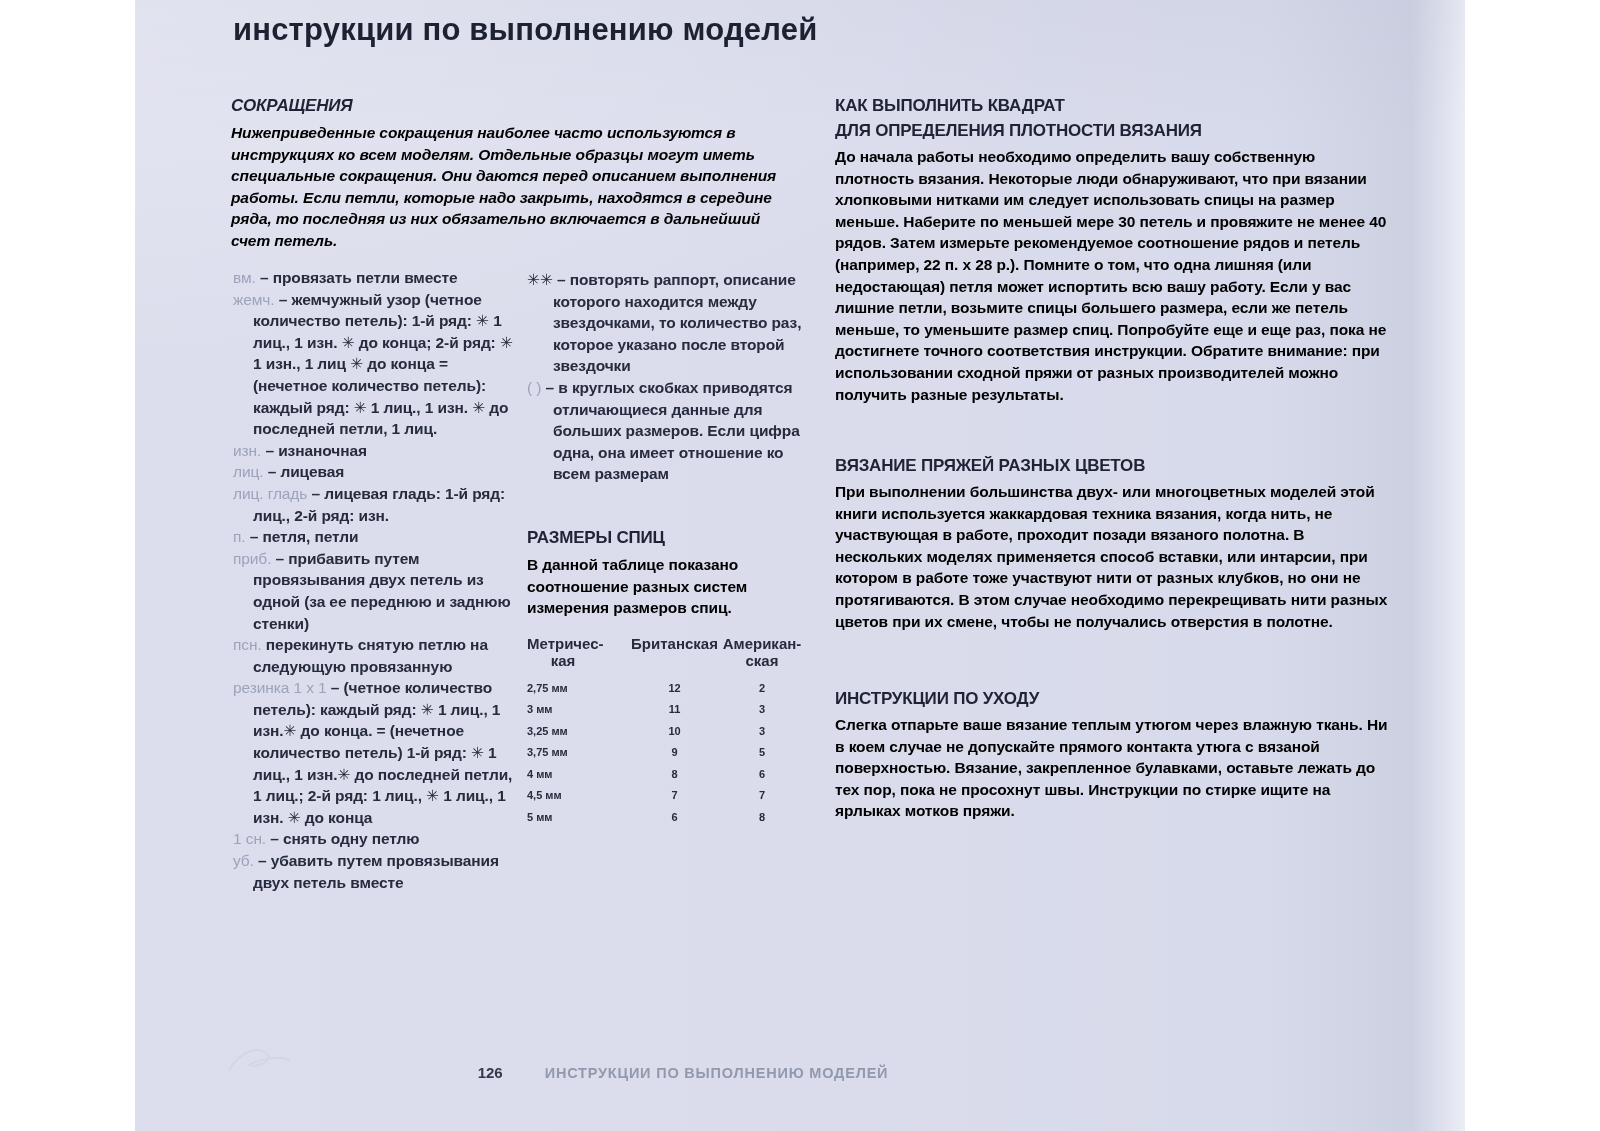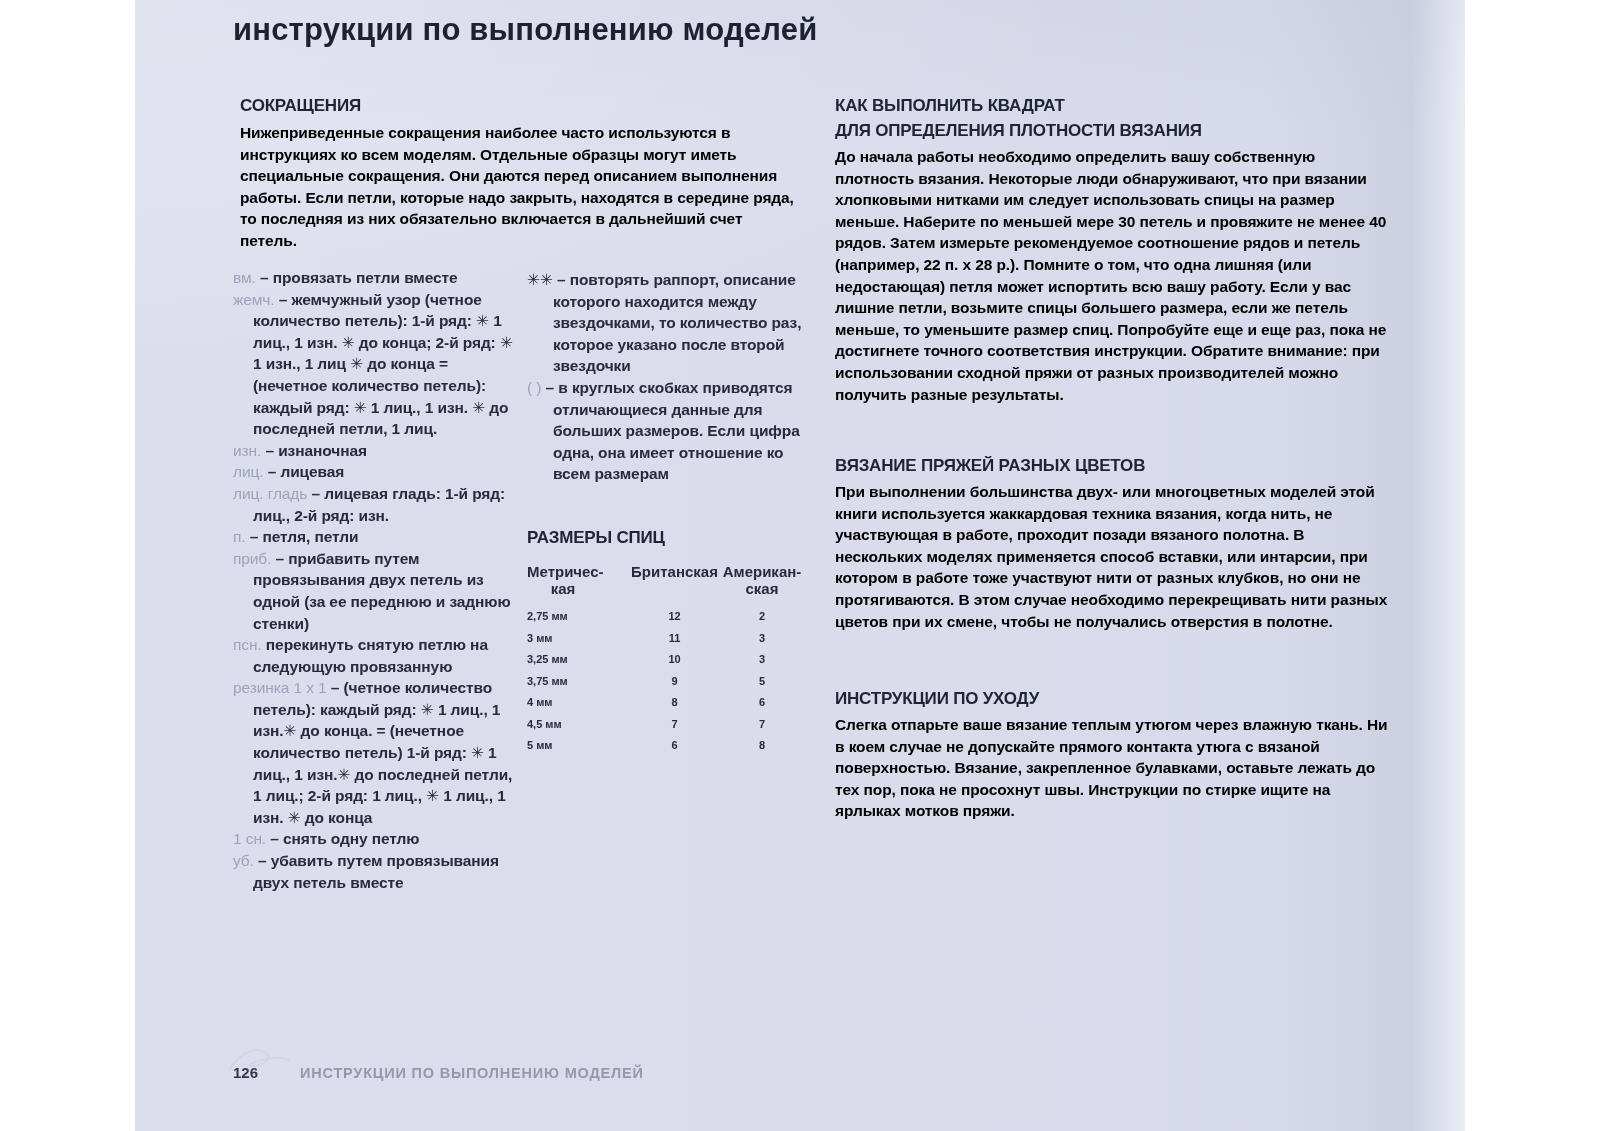--- a/index.html
+++ b/index.html
@@ -49,38 +49,38 @@
   .ntc{font-size:11px;line-height:21px;font-weight:bold;color:#262b3d;}
   .c1{width:100px;text-align:left;}
   .c2{width:95px;text-align:center;}
   .c3{width:80px;text-align:center;}
   .nth .ntc{font-size:15px;line-height:17px;}
   .nth{margin-bottom:9px;}
   .hdr2{display:block;}
   .c1 .hdr2{text-align:center;width:72px;}
   .nrow{margin-bottom:0.5px;}
   .footer{
-    left:233px;top:1064px;width:900px;display:flex;align-items:baseline;
+    left:233px;top:1064px;width:900px;display:flex;align-items:baseline;justify-content:center;
   }
   .page-num{font-size:15px;font-weight:bold;color:#33384c;}
   .running-title{
     margin-left:42px;font-size:14.5px;font-weight:bold;color:#9299ad;letter-spacing:0.8px;
   }
   .watermark{left:215px;top:1032px;opacity:0.45;}
   .right-col h2.sec{margin-bottom:6px;}
   .heading-2line{margin:0;}
 </style>
 </head>
 <body>
 
 <div class="page"></div>
 
 <h1 class="abs page-title" style="margin:0;">инструкции по выполнению моделей</h1>
 
-<div class="abs" style="left:240px;top:96px;width:563px;">
+<div class="abs" style="left:231px;top:96px;width:563px;font-style:italic;">
   <h2 class="sec">СОКРАЩЕНИЯ</h2>
   <p class="body-text intro">Нижеприведенные сокращения наиболее часто используются в инструкциях ко всем моделям. Отдельные образцы могут иметь специальные сокращения. Они даются перед описанием выполнения работы. Если петли, которые надо закрыть, находятся в середине ряда, то последняя из них обязательно включается в дальнейший счет петель.</p>
 </div>
 
 <div class="abs abbr-list" style="left:233px;top:267px;width:287px;">
   <div class="abbr-item"><span class="term">вм.</span> <span>– провязать петли вместе</span></div>
   <div class="abbr-item"><span class="term">жемч.</span> <span>– жемчужный узор (четное количество петель): 1-й ряд: ✳ 1 лиц., 1 изн. ✳ до конца; 2-й ряд: ✳ 1 изн., 1 лиц ✳ до конца = (нечетное количество петель): каждый ряд: ✳ 1 лиц., 1 изн. ✳ до последней петли, 1 лиц.</span></div>
   <div class="abbr-item"><span class="term">изн.</span> <span>– изнаночная</span></div>
   <div class="abbr-item"><span class="term">лиц.</span> <span>– лицевая</span></div>
   <div class="abbr-item"><span class="term">лиц. гладь</span> <span>– лицевая гладь: 1-й ряд: лиц., 2-й ряд: изн.</span></div>
@@ -92,20 +92,21 @@
   <div class="abbr-item"><span class="term">уб.</span> <span>– убавить путем провязывания двух петель вместе</span></div>
 </div>
 
 <div class="abs abbr-list" style="left:527px;top:269px;width:278px;">
   <div class="abbr-item note-item"><span class="term-dark">✳✳</span> <span>– повторять раппорт, описание которого находится между звездочками, то количество раз, которое указано после второй звездочки</span></div>
   <div class="abbr-item note-item"><span class="term">( )</span> <span>– в круглых скобках приводятся отличающиеся данные для больших размеров. Если цифра одна, она имеет отношение ко всем размерам</span></div>
 </div>
 
 <div class="abs" style="left:527px;top:528px;width:280px;">
   <h2 class="sec">РАЗМЕРЫ СПИЦ</h2>
+  <p class="body-text intro">В данной таблице показано соотношение разных систем измерения размеров спиц.</p>
 
   <div class="needle-table">
     <div class="ntr nth">
       <div class="ntc c1">
         <span>Метричес-</span>
         <span class="hdr2">кая</span>
       </div>
       <div class="ntc c2">
         <span>Британская</span>
       </div>

